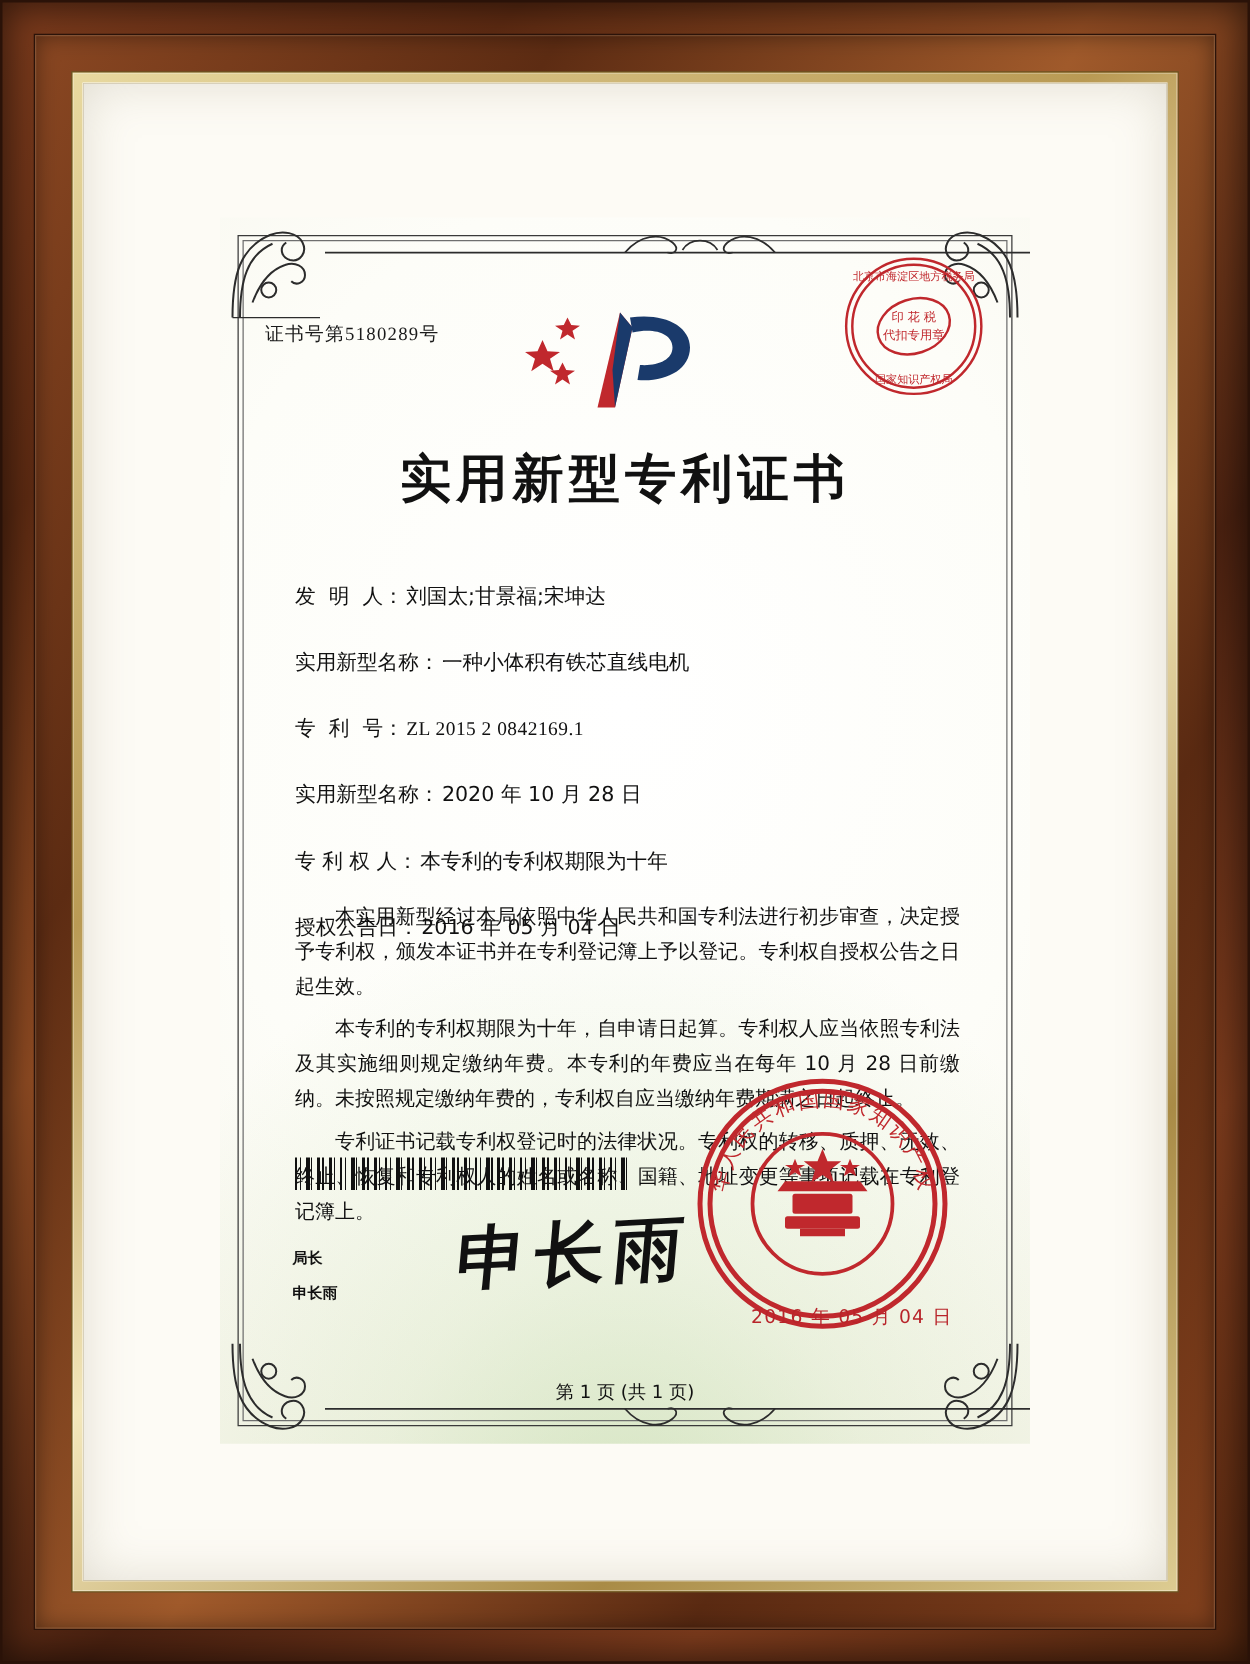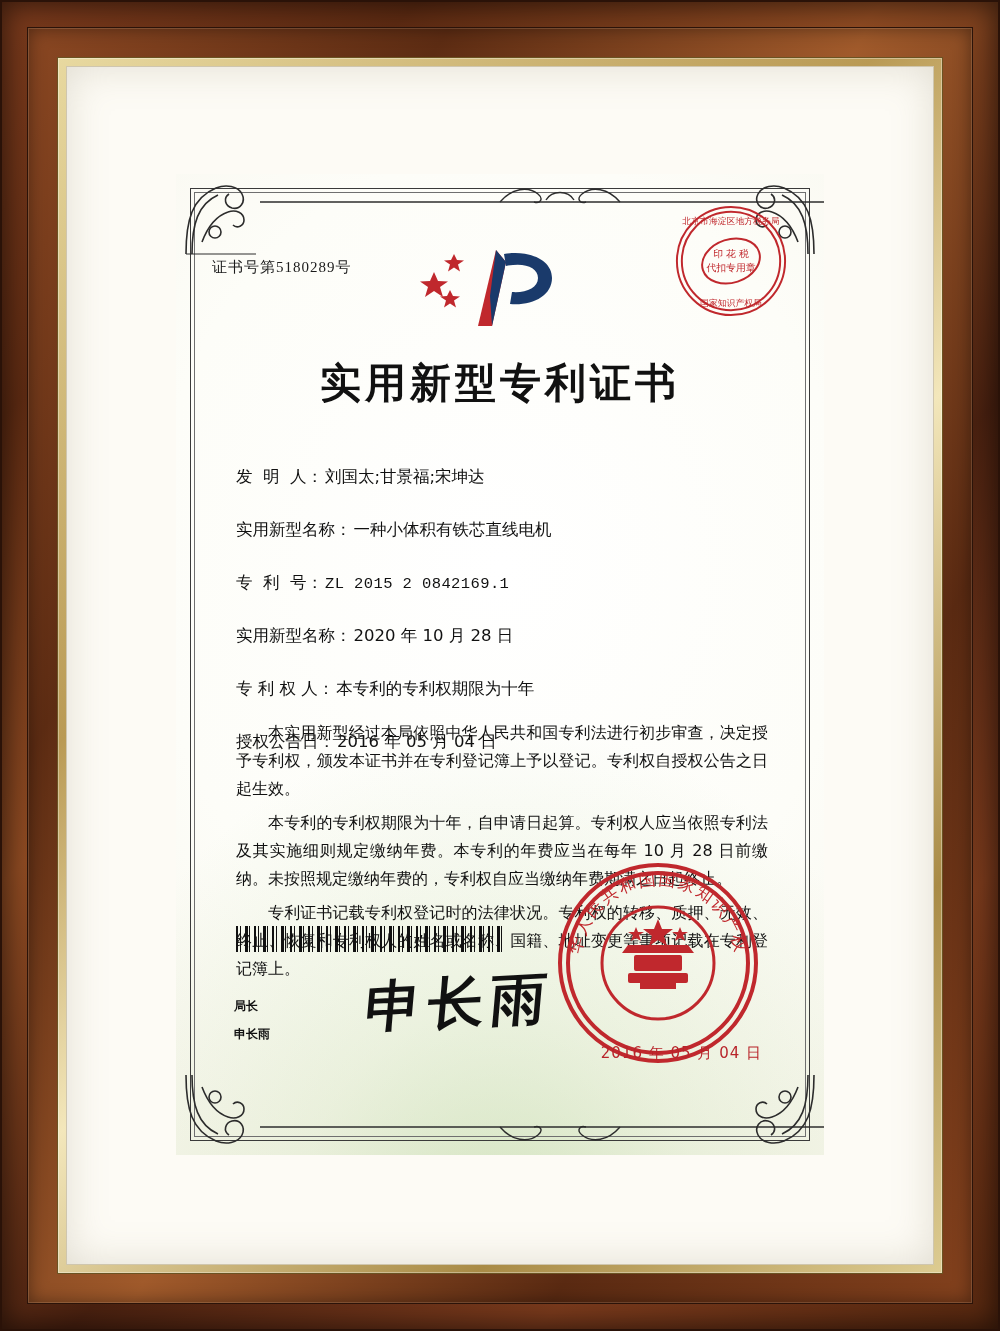--- a/index.html
+++ b/index.html
@@ -84,21 +84,21 @@
   }
   
   .fields{position:absolute;left:60px;right:52px;top:292px;}
   .row{
     display:flex;align-items:baseline;
     margin-bottom:31px;
     font-size:16.5px;color:#111;
   }
   .row .lbl{white-space:pre;flex:0 0 auto;}
   .row .val{margin-left:2px;}
-  .row.mono .val{font-family:Liberation Mono, monospace;font-size:15.5px;letter-spacing:.4px;}
+  .row.mono .val{font-family:Liberation Serif, serif;font-size:15.5px;letter-spacing:.4px;}
 
   
   .paras{position:absolute;left:60px;right:56px;top:545px;}
   .para{
     font-size:16px;line-height:28px;color:#111;
     text-indent:32px;text-align:justify;margin-bottom:6px;
   }
   
   .barcode{
     position:absolute;left:60px;top:752px;width:268px;height:26px;
@@ -275,15 +275,16 @@
           <polygon points="128,70 130,75 136,75 131,78 133,84 128,81 123,84 125,78 120,75 126,75"></polygon>
           <polygon points="84,70 86,75 92,75 87,78 89,84 84,81 79,84 81,78 76,75 82,75"></polygon>
         </g>
         <path id="sealArcTop" d="M106 106 m-78 0 a78 78 0 0 1 156 0" fill="none"></path>
         <text fill="#c0282d" font-size="17" font-family="DejaVu Sans, sans-serif" letter-spacing="2">
           <textPath href="#sealArcTop" startOffset="50%" text-anchor="middle">中华人民共和国国家知识产权局</textPath>
         </text>
       </svg>
       <div class="stamp-date">2016 年 05 月 04 日</div>
 
+      <div class="page-no">第 1 页 (共 1 页)</div>
     </div>
   </div>
 </div>
 
 </body></html>

